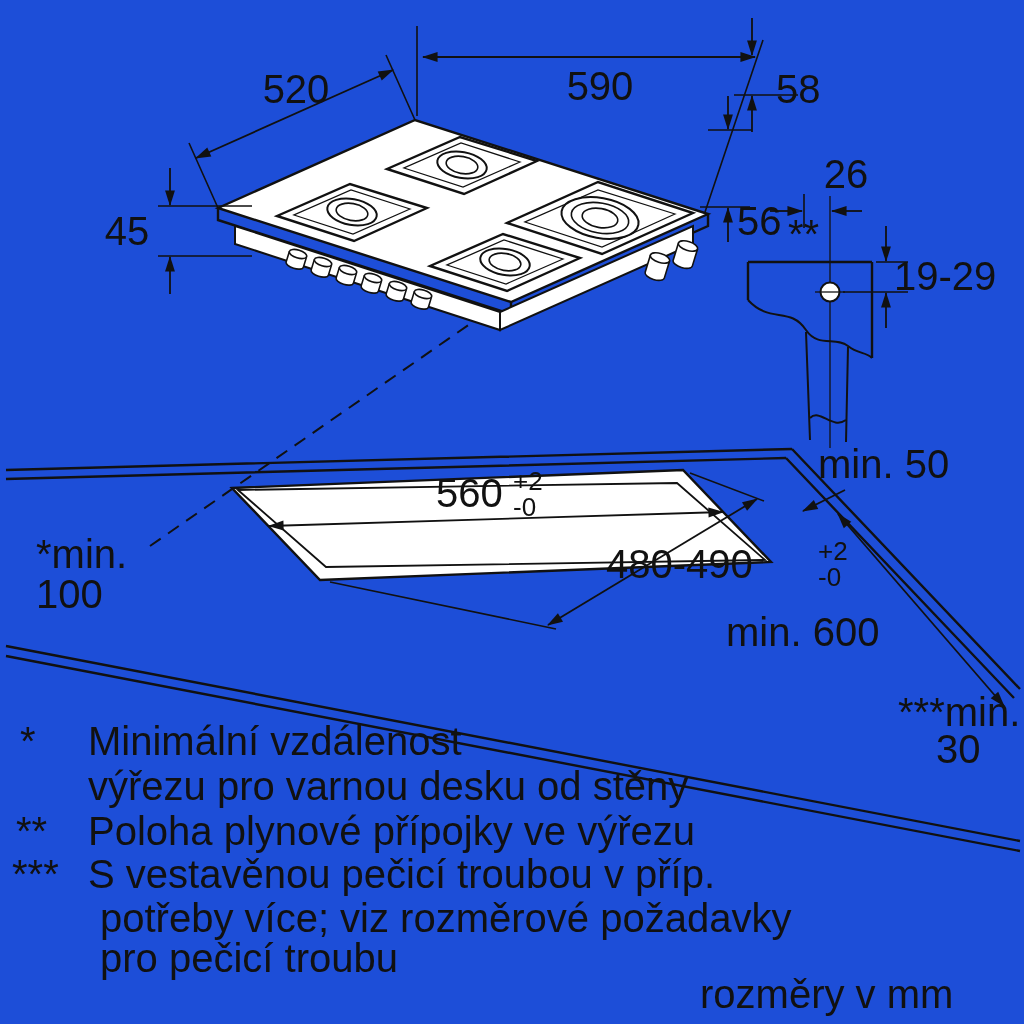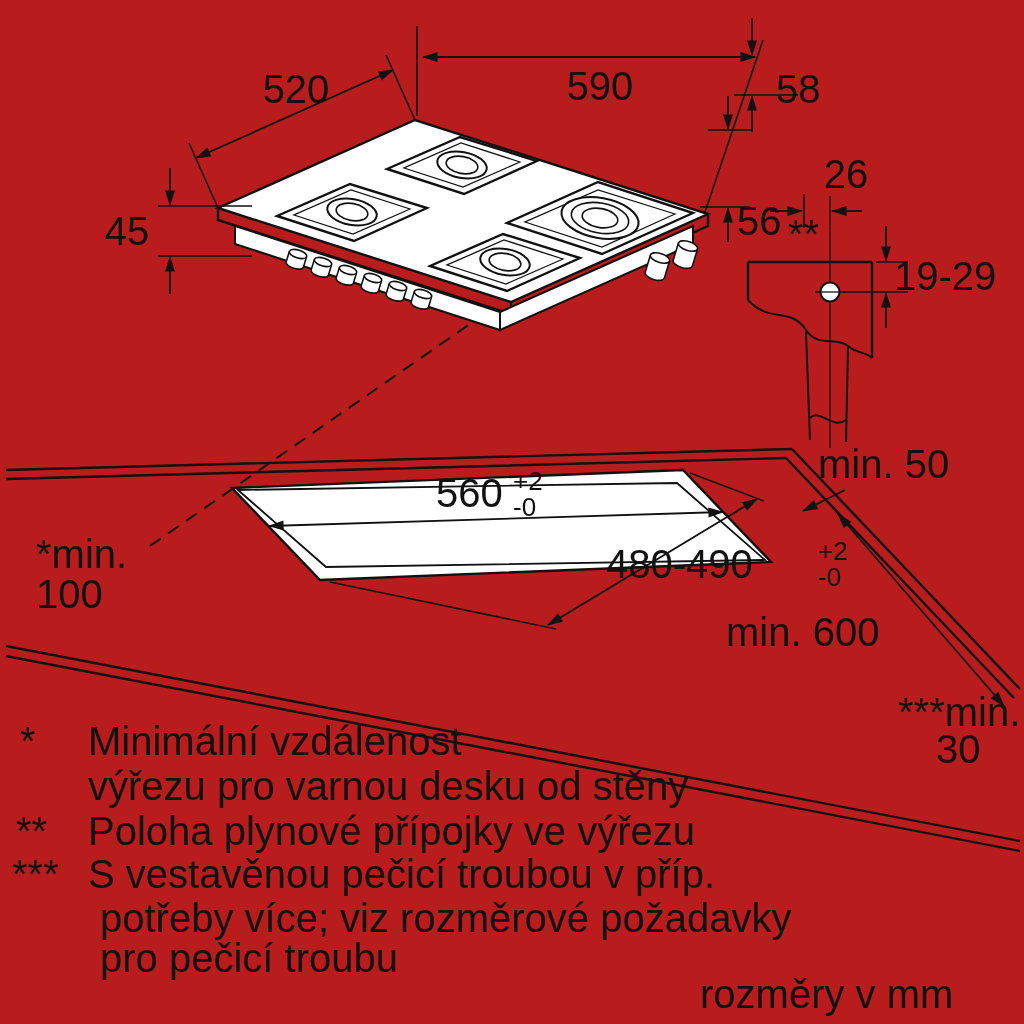--- a/index.html
+++ b/index.html
@@ -1,16 +1,16 @@
 <!DOCTYPE html>
 <html><head>
 <meta charset="utf-8">
 <style>
   html,body{margin:0;padding:0;background:#ffffff;}
-  .stage{width:1024px;height:1024px;position:relative;background:#b91c1c;overflow:hidden;}
+  .stage{width:1024px;height:1024px;position:relative;background:#1d4ed8;overflow:hidden;}
   svg{display:block;}
   svg text{
     font-family:"Liberation Sans","DejaVu Sans",sans-serif;
     fill:#111;
   }
   .dimtxt{font-size:40px;}
   .toltxt{font-size:26px;}
   .fnote{font-size:40px;}
   .ln{stroke:#111;fill:none;}
   .w24{stroke-width:2.4;}

